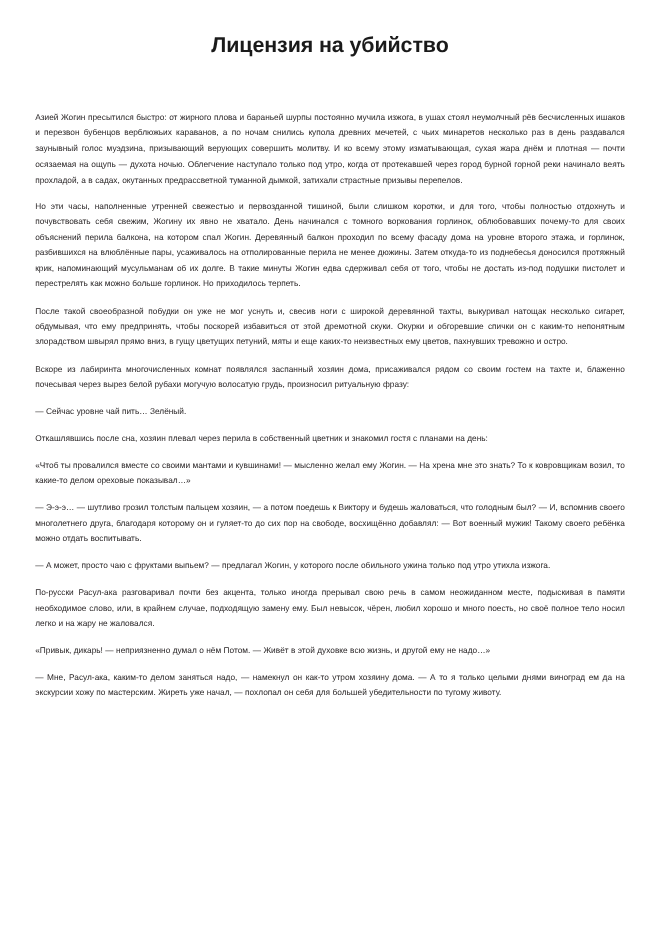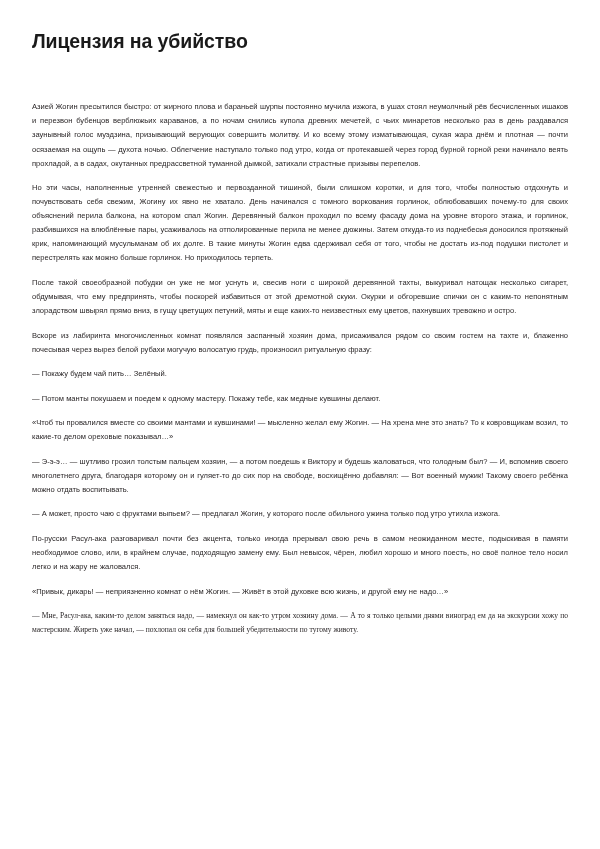--- a/index.html
+++ b/index.html
@@ -19,20 +19,21 @@
     height: 849px;
     box-sizing: border-box;
     padding: 0 32px;
     background: #ffffff;
     position: relative;
     overflow: hidden;
   }
   .doc-title {
     font-size: 19.5px;
     font-weight: bold;
+    text-align: center;
     color: #1a1a1a;
     letter-spacing: -0.1px;
     margin: 0;
     padding-top: 30px;
     padding-bottom: 0;
     line-height: 1.2;
   }
   .body-text {
     margin-top: 47px;
   }
@@ -41,38 +42,37 @@
     line-height: 14.05px;
     text-align: justify;
     text-justify: inter-word;
     margin: 0 0 10.5px 0;
     color: #231f20;
     hyphens: none;
     word-spacing: 0.1px;
   }
   .para:last-child {
     margin-bottom: 12px;
-    font-family: Liberation Serif, serif;
   }
 </style>
 </head>
 <body>
 
 <div class="page">
 
   <h1 class="doc-title">Лицензия на убийство</h1>
 
   <div class="body-text">
     <p class="para">Азией Жогин пресытился быстро: от жирного плова и бараньей шурпы постоянно мучила изжога, в ушах стоял неумолчный рёв бесчисленных ишаков и перезвон бубенцов верблюжьих караванов, а по ночам снились купола древних мечетей, с чьих минаретов несколько раз в день раздавался заунывный голос муэдзина, призывающий верующих совершить молитву. И ко всему этому изматывающая, сухая жара днём и плотная — почти осязаемая на ощупь — духота ночью. Облегчение наступало только под утро, когда от протекавшей через город бурной горной реки начинало веять прохладой, а в садах, окутанных предрассветной туманной дымкой, затихали страстные призывы перепелов.</p>
     <p class="para">Но эти часы, наполненные утренней свежестью и первозданной тишиной, были слишком коротки, и для того, чтобы полностью отдохнуть и почувствовать себя свежим, Жогину их явно не хватало. День начинался с томного воркования горлинок, облюбовавших почему-то для своих объяснений перила балкона, на котором спал Жогин. Деревянный балкон проходил по всему фасаду дома на уровне второго этажа, и горлинок, разбившихся на влюблённые пары, усаживалось на отполированные перила не менее дюжины. Затем откуда-то из поднебесья доносился протяжный крик, напоминающий мусульманам об их долге. В такие минуты Жогин едва сдерживал себя от того, чтобы не достать из-под подушки пистолет и перестрелять как можно больше горлинок. Но приходилось терпеть.</p>
     <p class="para">После такой своеобразной побудки он уже не мог уснуть и, свесив ноги с широкой деревянной тахты, выкуривал натощак несколько сигарет, обдумывая, что ему предпринять, чтобы поскорей избавиться от этой дремотной скуки. Окурки и обгоревшие спички он с каким-то непонятным злорадством швырял прямо вниз, в гущу цветущих петуний, мяты и еще каких-то неизвестных ему цветов, пахнувших тревожно и остро.</p>
     <p class="para">Вскоре из лабиринта многочисленных комнат появлялся заспанный хозяин дома, присаживался рядом со своим гостем на тахте и, блаженно почесывая через вырез белой рубахи могучую волосатую грудь, произносил ритуальную фразу:</p>
-    <p class="para">— Покажу будем чай пить… Зелёный.</p>
-    <p class="para">— Потом манты покушаем и поедем к одному мастеру. Покажу тебе, как медные кувшины делают.</p>
+    <p class="para">— Сейчас уровне чай пить… Зелёный.</p>
+    <p class="para">Откашлявшись после сна, хозяин плевал через перила в собственный цветник и знакомил гостя с планами на день:</p>
     <p class="para">«Чтоб ты провалился вместе со своими мантами и кувшинами! — мысленно желал ему Жогин. — На хрена мне это знать? То к ковровщикам возил, то какие-то делом ореховые показывал…»</p>
     <p class="para">— Э-э-э… — шутливо грозил толстым пальцем хозяин, — а потом поедешь к Виктору и будешь жаловаться, что голодным был? — И, вспомнив своего многолетнего друга, благодаря которому он и гуляет-то до сих пор на свободе, восхищённо добавлял: — Вот военный мужик! Такому своего ребёнка можно отдать воспитывать.</p>
     <p class="para">— А может, просто чаю с фруктами выпьем? — предлагал Жогин, у которого после обильного ужина только под утро утихла изжога.</p>
     <p class="para">По-русски Расул-ака разговаривал почти без акцента, только иногда прерывал свою речь в самом неожиданном месте, подыскивая в памяти необходимое слово, или, в крайнем случае, подходящую замену ему. Был невысок, чёрен, любил хорошо и много поесть, но своё полное тело носил легко и на жару не жаловался.</p>
-    <p class="para">«Привык, дикарь! — неприязненно комнат о нём Жогин. — Живёт в этой духовке всю жизнь, и другой ему не надо…»</p>
+    <p class="para">«Привык, дикарь! — неприязненно думал о нём Потом. — Живёт в этой духовке всю жизнь, и другой ему не надо…»</p>
     <p class="para">— Мне, Расул-ака, каким-то делом заняться надо, — намекнул он как-то утром хозяину дома. — А то я только целыми днями виноград ем да на экскурсии хожу по мастерским. Жиреть уже начал, — похлопал он себя для большей убедительности по тугому животу.</p>
   </div>
 
 </div>
 
 </body></html>

